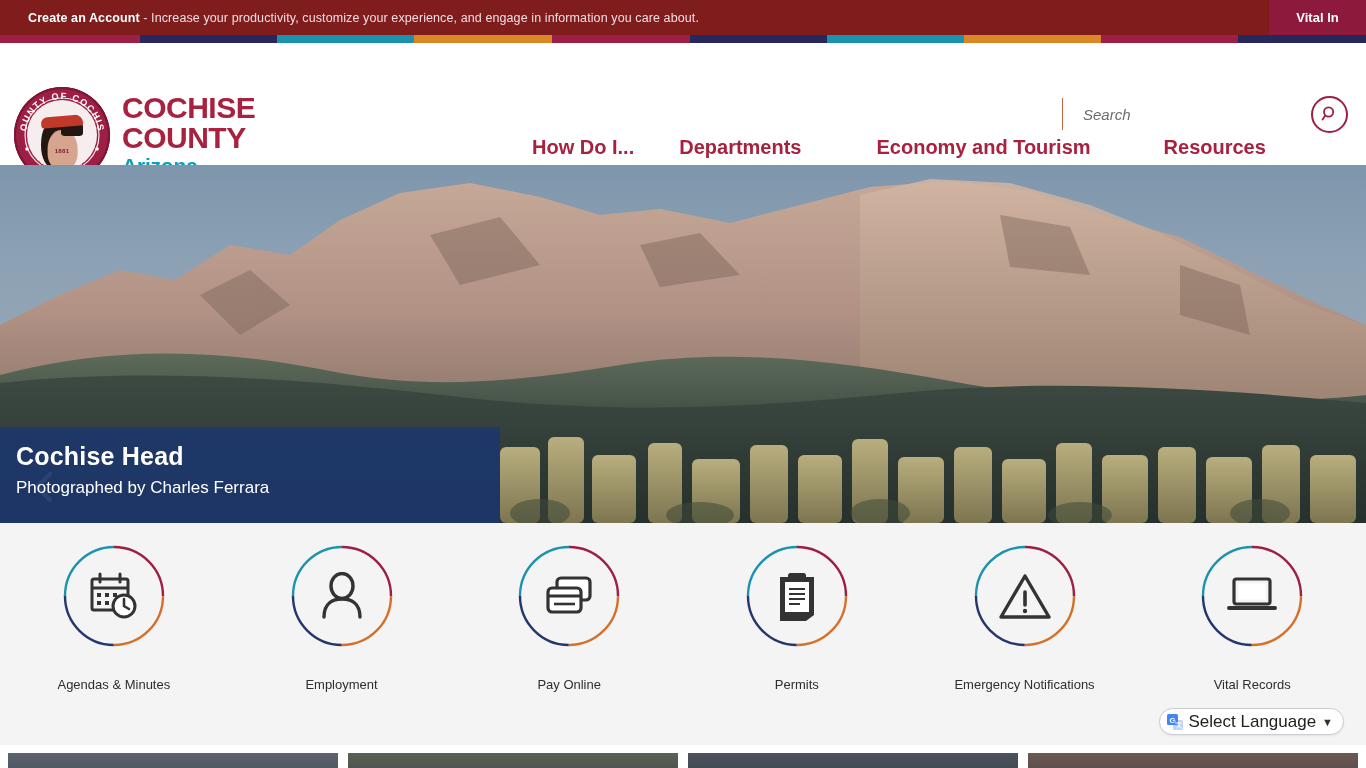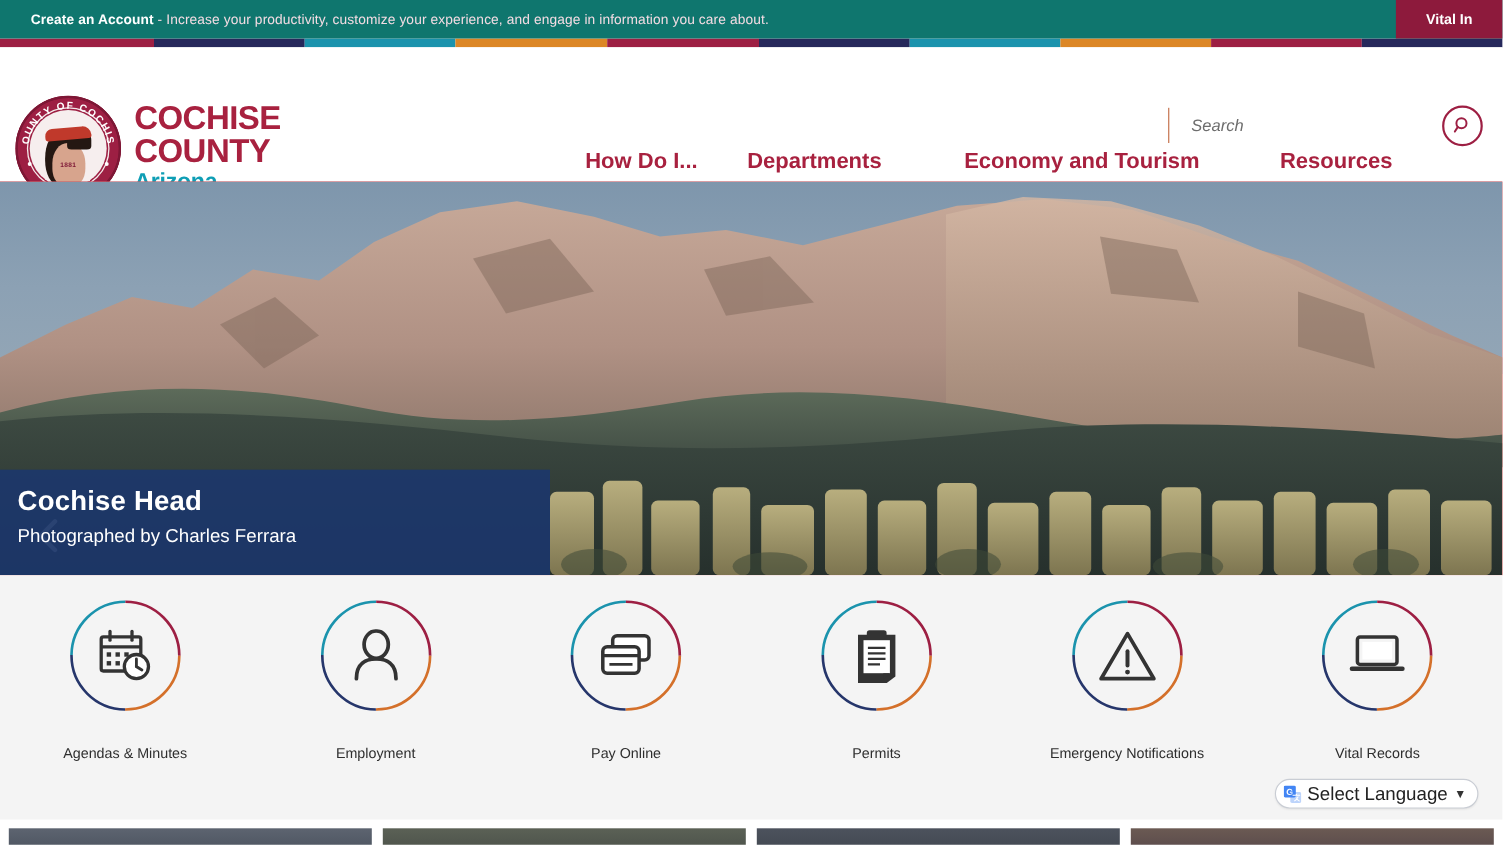--- a/index.html
+++ b/index.html
@@ -7,21 +7,21 @@
     width: 1366px; height: 768px;
     overflow: hidden;
     font-family: "Liberation Sans", sans-serif;
     background: #ffffff;
   }
 
   
   .topbar {
     position: relative;
     height: 35px;
-    background: #0f766e;
+    background: #7f1d1d;
     display: flex;
     align-items: center;
     color: #ffffff;
   }
   .topbar-msg {
     margin-left: 28px;
     font-size: 12.5px;
     letter-spacing: .1px;
     white-space: nowrap;
   }
@@ -192,21 +192,21 @@
   .nav .n0 { margin-left: 32px; text-align: right; }
   .nav .n1 { margin-left: 45px; }
   .nav .n2 { margin-left: 75px; }
   .nav .n3 { margin-left: 73px; }
 
   
   .hero {
     position: relative;
     height: 358px;
     overflow: hidden;
-    background: #ef4444;
+    background: #4d7c0f;
   }
   .hero-sky {
     position: absolute; left:0; right:0; top:0; height: 175px;
     background: linear-gradient(180deg,#7e96ac 0%, #8ca1b4 55%, #93a6b6 100%);
   }
   .hero-ridge {
     position: absolute; left: 0; right: 0; top: 10px; height: 250px;
   }
   .hero-fore {
     position: absolute; left: 0; right: 0; bottom: 0; height: 160px;

